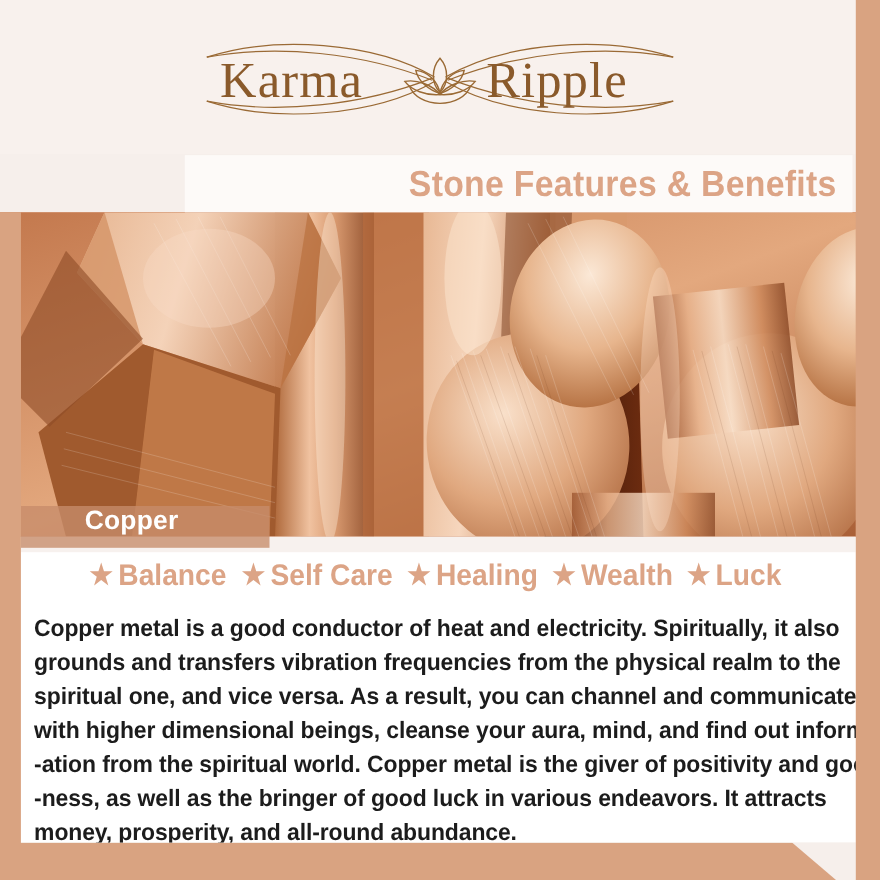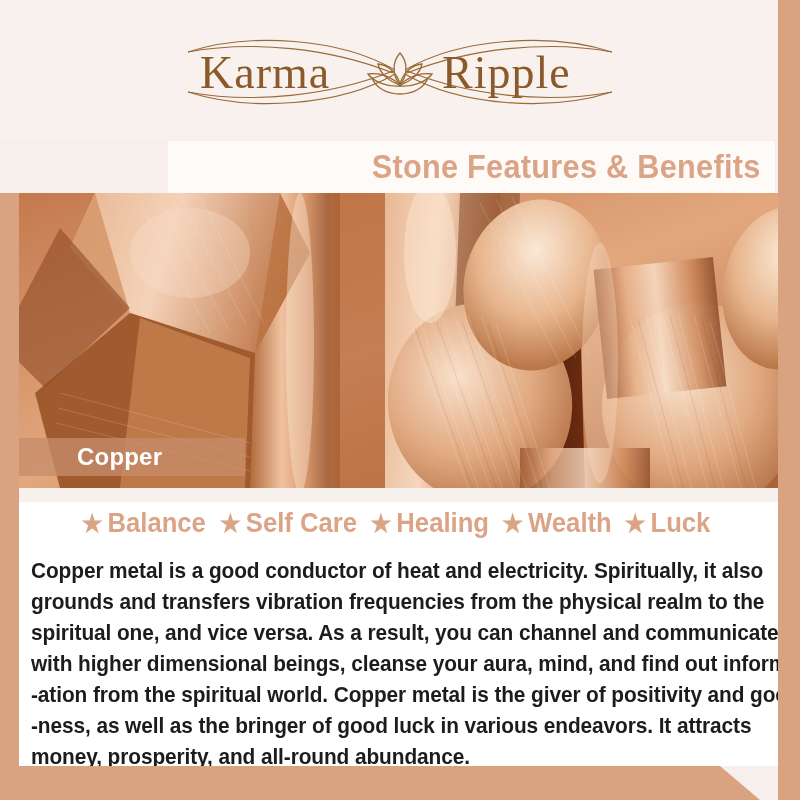--- a/index.html
+++ b/index.html
@@ -143,26 +143,25 @@
     width: 22px;
     height: 295px;
     background: rgba(217,163,129,0.82);
     z-index: 12;
   }
 
   
   .stone-tag {
     position: absolute;
     left: 19px;
-    top: 438px;
+    top: 460px;
     width: 226px;
     height: 38px;
     background: rgba(198,140,106,0.78);
     display: flex;
-    align-items: center;
     z-index: 18;
   }
   .stone-tag-label {
     color: #ffffff;
     font-family: "Liberation Sans", sans-serif;
     font-weight: bold;
     font-size: 24px;
     margin-left: 58px;
     letter-spacing: 0.2px;
   }

